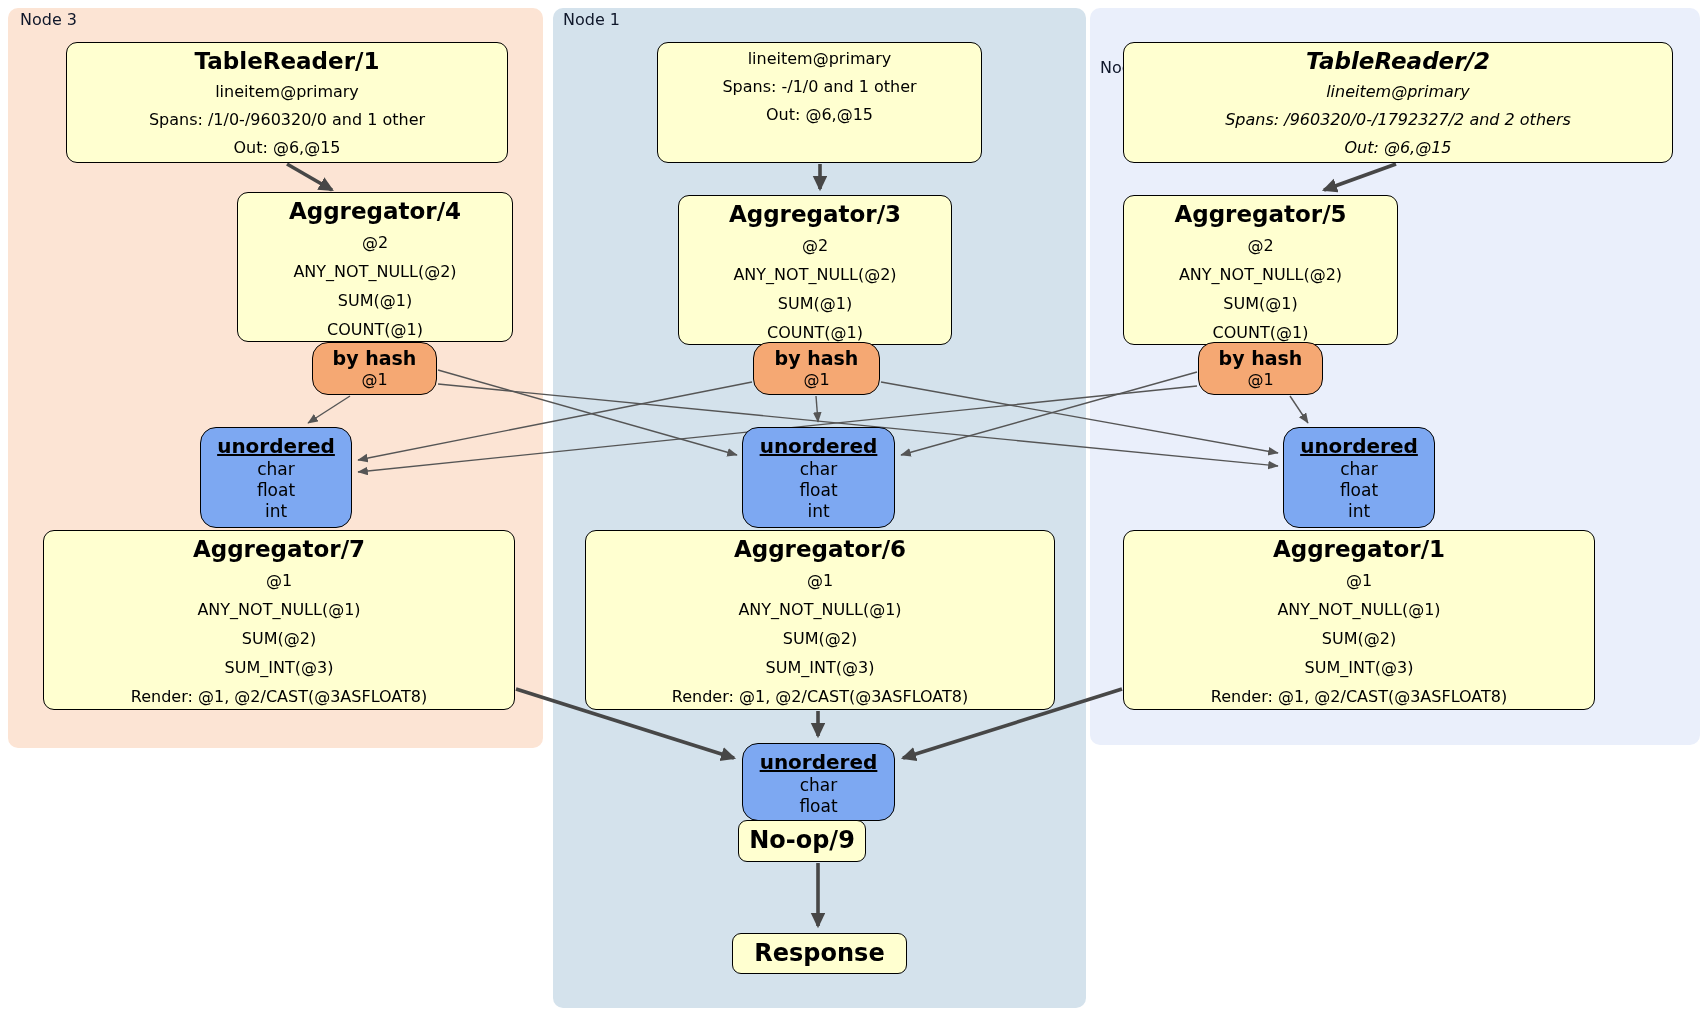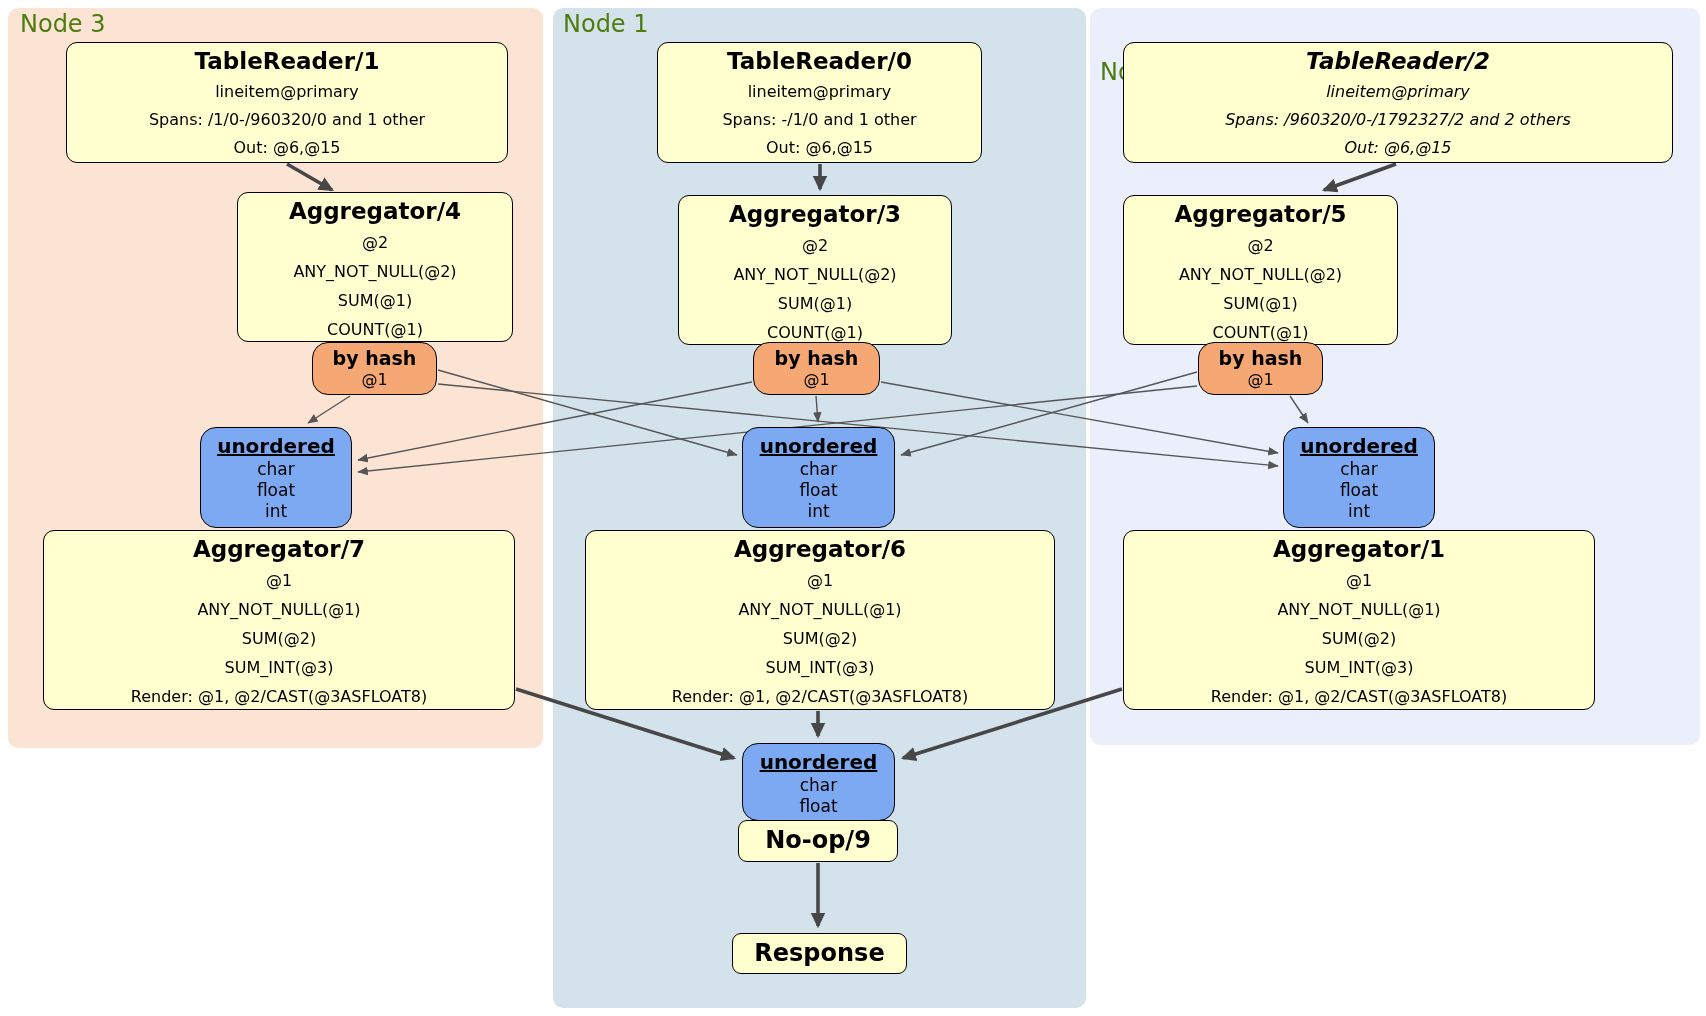--- a/index.html
+++ b/index.html
@@ -1,21 +1,21 @@
 <!DOCTYPE html>
 <html><head>
 <meta charset="utf-8">
 <style>
   html,body{margin:0;padding:0;background:#ffffff;}
   #canvas{
     position:relative;width:1706px;height:1016px;background:#ffffff;overflow:hidden;
     font-family:"DejaVu Sans","Liberation Sans",sans-serif;color:#000;
   }
   .region{position:absolute;border-radius:10px;}
-  .region-label{position:absolute;font-size:24px;color:#4d7c0f;}
+  .region-label{position:absolute;font-size:16px;color:#0f172a;}
   #edges{position:absolute;left:0;top:0;width:1706px;height:1016px;z-index:2;}
   .edge-thin{stroke:#555555;stroke-width:1.4;fill:none;}
   .edge-thick{stroke:#474747;stroke-width:3.6;fill:none;}
   .pbox{
     position:absolute;background:#ffffd0;border:1.6px solid #000;border-radius:11px;
     text-align:center;z-index:3;box-sizing:border-box;padding-top:2px;
   }
   .ptitle{font-weight:bold;font-size:23px;line-height:33px;white-space:nowrap;}
   .pline{font-size:16px;line-height:29px;white-space:nowrap;}
   .tr .ptitle{line-height:33px;}
@@ -112,21 +112,20 @@
   <div class="pbox" style="left:43px;top:530px;width:472px;height:180px;">
     <div class="ptitle">Aggregator/7</div>
     <div class="pline">@1</div>
     <div class="pline">ANY_NOT_NULL(@1)</div>
     <div class="pline">SUM(@2)</div>
     <div class="pline">SUM_INT(@3)</div>
     <div class="pline">Render: @1, @2/CAST(@3ASFLOAT8)</div>
   </div>
 
   <div class="pbox tr" style="left:657px;top:42px;width:325px;height:121px;">
-    <div class="ptitle">TableReader/0</div>
     <div class="pline">lineitem@primary</div>
     <div class="pline">Spans: -/1/0 and 1 other</div>
     <div class="pline">Out: @6,@15</div>
   </div>
 
   <div class="pbox" style="left:678px;top:195px;width:274px;height:150px;">
     <div class="ptitle">Aggregator/3</div>
     <div class="pline">@2</div>
     <div class="pline">ANY_NOT_NULL(@2)</div>
     <div class="pline">SUM(@1)</div>
@@ -153,21 +152,21 @@
     <div class="pline">SUM_INT(@3)</div>
     <div class="pline">Render: @1, @2/CAST(@3ASFLOAT8)</div>
   </div>
 
   <div class="sync" style="left:742px;top:743px;width:153px;height:78px;">
     <div class="stitle">unordered</div>
     <div class="sline">char</div>
     <div class="sline">float</div>
   </div>
 
-  <div class="endbox" style="left:738px;top:820px;width:160px;height:42px;">
+  <div class="endbox" style="left:738px;top:820px;width:128px;height:42px;">
     <div class="ptitle" style="line-height:39px;">No-op/9</div>
   </div>
 
   <div class="endbox" style="left:732px;top:933px;width:175px;height:41px;">
     <div class="ptitle" style="line-height:38px;">Response</div>
   </div>
 
   <div class="pbox tr" style="left:1123px;top:42px;width:550px;height:121px;font-style:italic;">
     <div class="ptitle">TableReader/2</div>
     <div class="pline">lineitem@primary</div>

